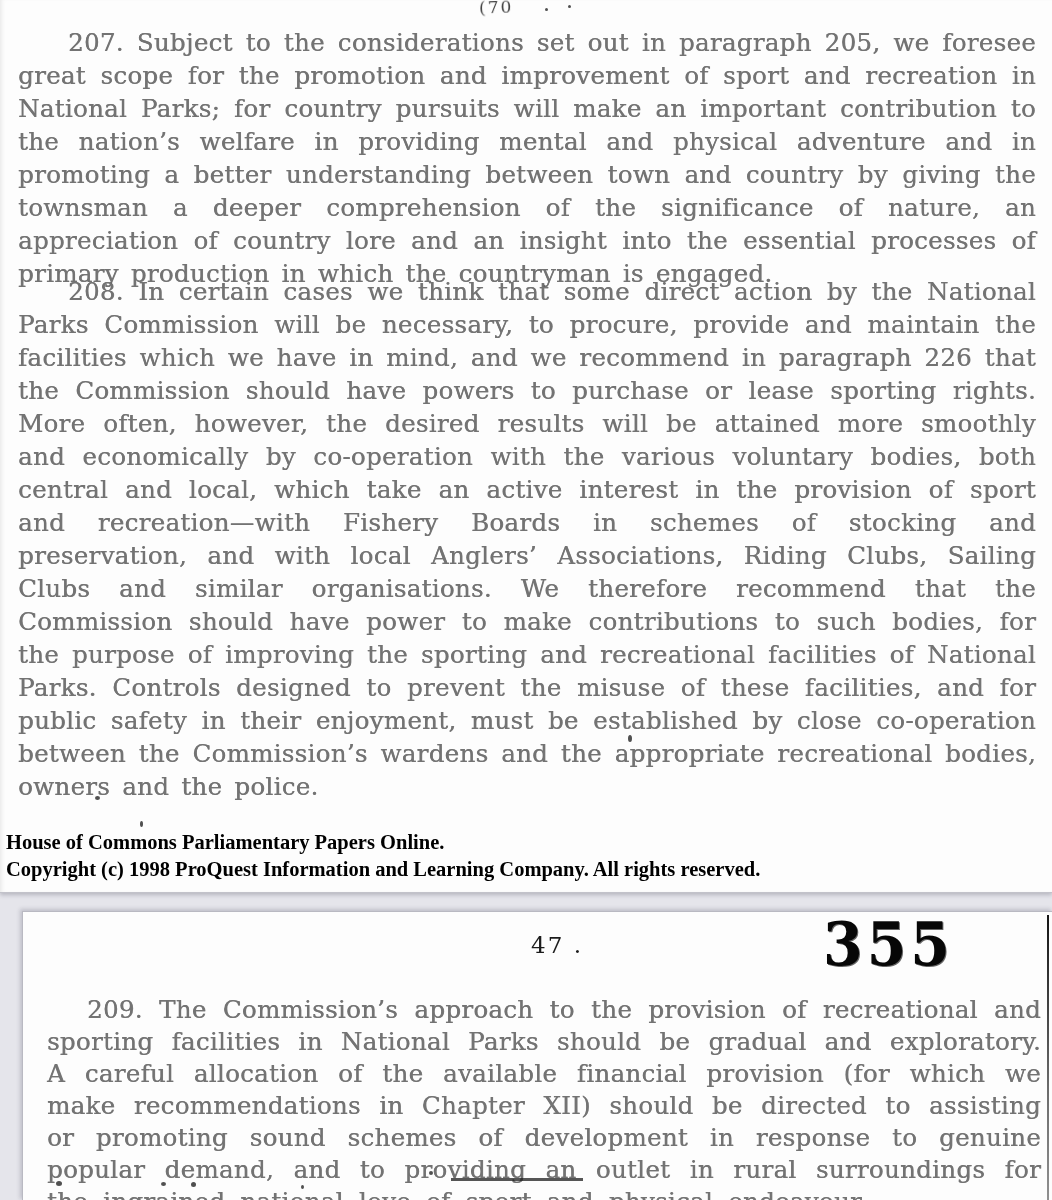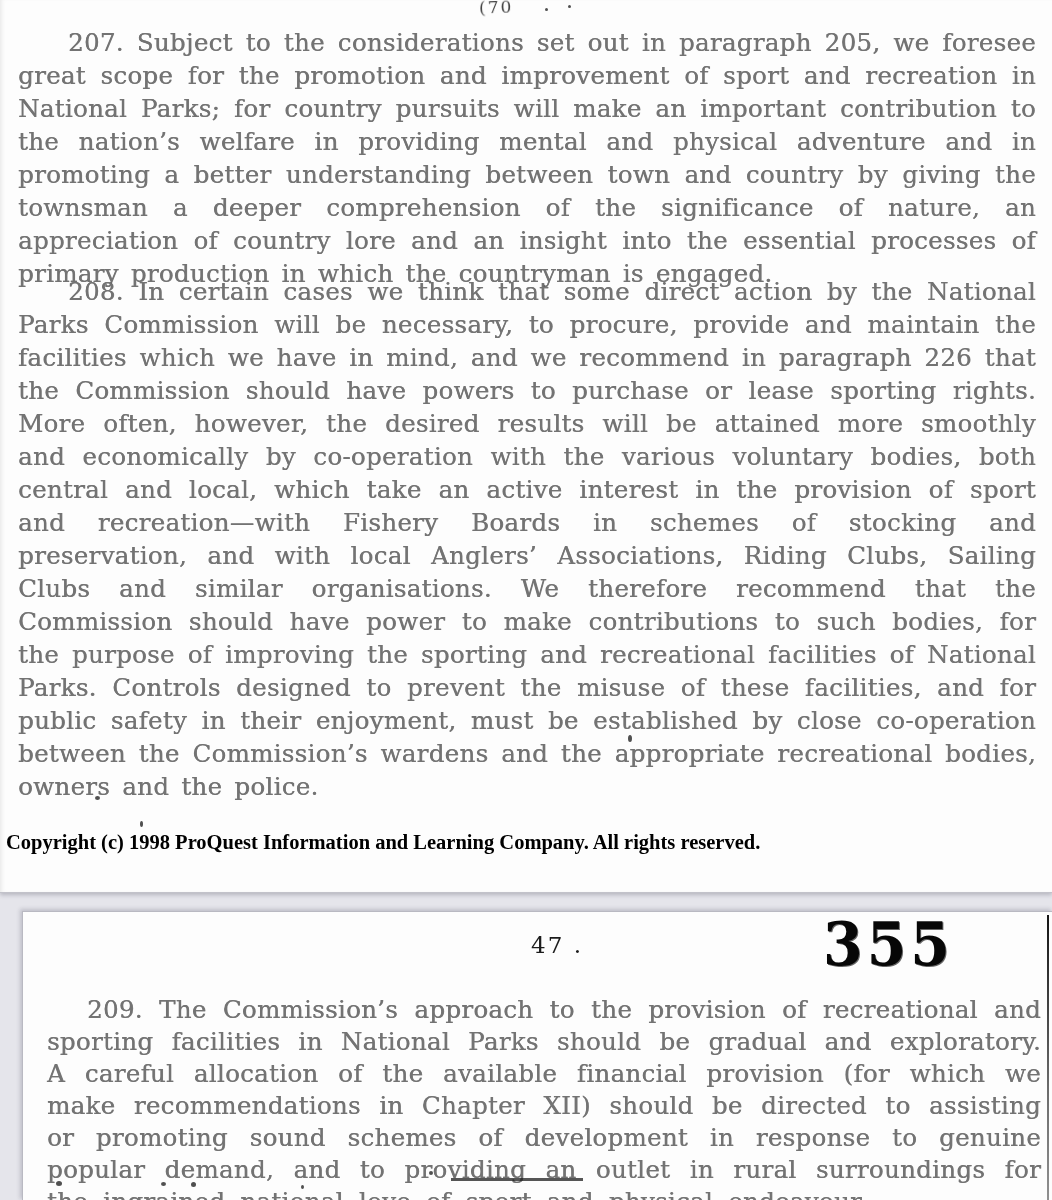--- a/index.html
+++ b/index.html
@@ -68,20 +68,21 @@
 
   <p class="para p208">208. In certain cases we think that some direct action by the National Parks Commission will be necessary, to procure, provide and maintain the facilities which we have in mind, and we recommend in paragraph 226 that the Commission should have powers to purchase or lease sporting rights.  More often, however, the desired results will be attained more smoothly and economically by co-operation with the various voluntary bodies, both central and local, which take an active interest in the provision of sport and recreation—with Fishery Boards in schemes of stocking and preservation, and with local Anglers’ Associations, Riding Clubs, Sailing Clubs and similar organisations. We therefore recommend that the Commission should have power to make contributions to such bodies, for the purpose of improving the sporting and recreational facilities of National Parks.  Controls designed to prevent the misuse of these facilities, and for public safety in their enjoyment, must be established by close co-operation between the Commission’s wardens and the appropriate recreational bodies, owners and the police.</p>
 
   <div class="speck" style="left:628px;top:735px;width:4px;height:7px;"></div>
   <div class="speck" style="left:95px;top:796px;width:5px;height:4px;"></div>
   <div class="speck" style="left:140px;top:821px;width:3px;height:6px;"></div>
   <div class="speck" style="left:545px;top:8px;width:3px;height:3px;"></div>
   <div class="speck" style="left:568px;top:5px;width:3px;height:3px;"></div>
 
   <div class="attribution">
+    <div>House of Commons Parliamentary Papers Online.</div>
     <div>Copyright (c) 1998 ProQuest Information and Learning Company. All rights reserved.</div>
   </div>
 </div>
 
 <div class="page page2">
   <div class="scan-edge-right"></div>
 
   <div class="page-number">47 .</div>
 
   <div class="stamp-number">355</div>

